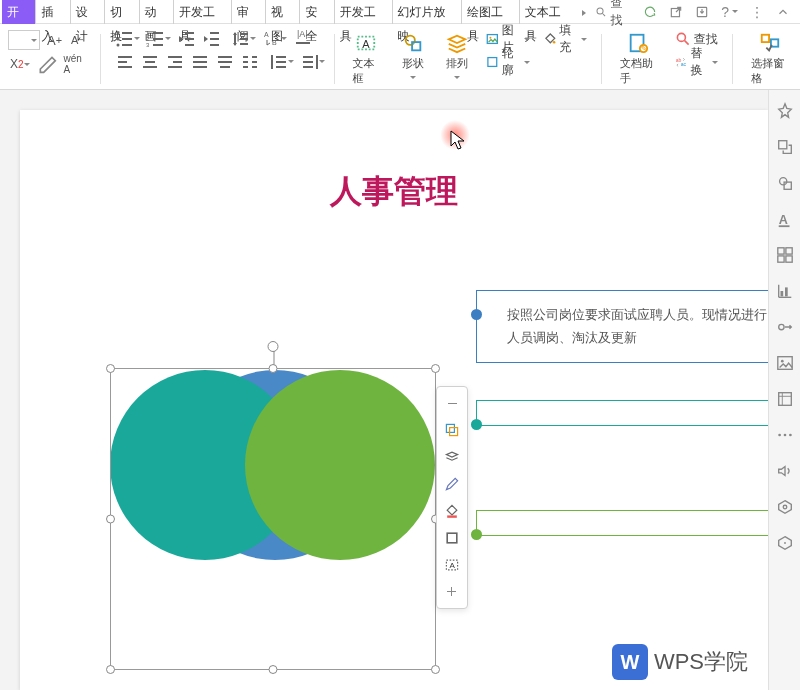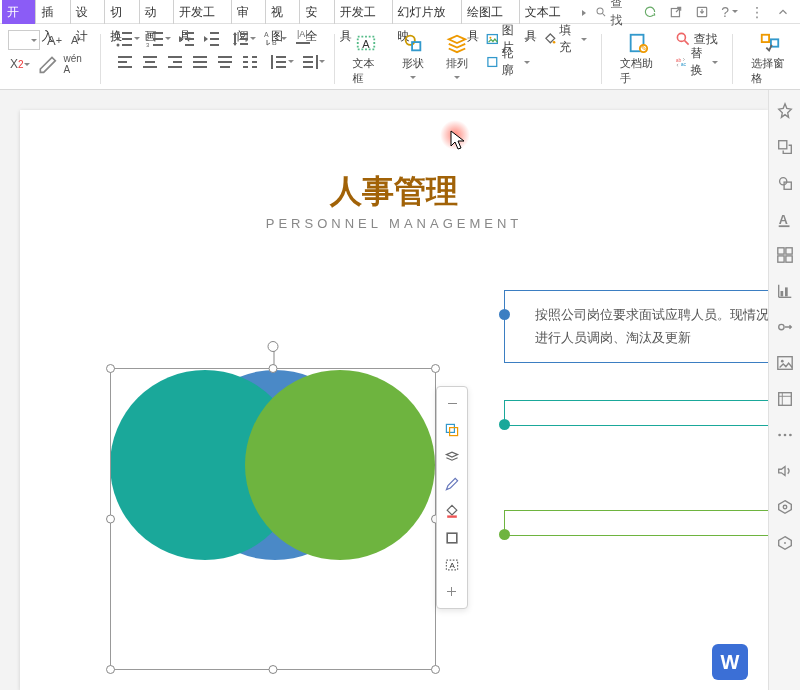--- a/index.html
+++ b/index.html
@@ -19,23 +19,23 @@
 .tb-btn.wide{width:auto;padding:0 2px}
 .big-btn{display:flex;flex-direction:column;align-items:center;justify-content:center;gap:2px;padding:2px 4px;cursor:pointer;font-size:11px;color:#444}
 .big-btn svg{width:22px;height:22px}
 .sep{width:1px;height:50px;background:#e0e0e0;margin:4px 0}
 .pair{display:flex;align-items:center;gap:3px;cursor:pointer;font-size:12px;color:#444;height:18px}
 .pair svg{width:16px;height:16px}
 .caret{width:0;height:0;border:3px solid transparent;border-top-color:#888;margin-top:3px}
 .workspace{position:absolute;top:90px;left:0;right:32px;bottom:0;background:#f3f3f3}
 .slide{position:absolute;left:20px;top:20px;right:0;bottom:0;background:#fff;box-shadow:0 1px 4px rgba(0,0,0,0.15);overflow:hidden}
 .dot-grid{position:absolute;inset:0;background-image:radial-gradient(circle,#ccc 0.5px,transparent 0.5px);background-size:16px 16px;background-position:8px 8px}
-.title-cn{position:absolute;top:60px;left:50%;transform:translateX(-50%);font-size:32px;font-weight:700;color:#a16207}
+.title-cn{position:absolute;top:60px;left:50%;transform:translateX(-50%);font-size:32px;font-weight:700;color:#be185d}
 .title-en{position:absolute;top:106px;left:50%;transform:translateX(-50%);font-size:13px;letter-spacing:4px;color:#888}
-.card{position:absolute;left:484px;right:-20px;padding:12px 16px 12px 30px;font-size:13px;line-height:1.8;color:#555;background:#fff}
+.card{position:absolute;left:456px;right:-20px;padding:12px 16px 12px 30px;font-size:13px;line-height:1.8;color:#555;background:#fff}
 .card.blue{top:180px;border:1px solid #3b7ec2}
 .card.teal{top:290px;border:1px solid #1aa89a}
 .card.green{top:400px;border:1px solid #6eb43f}
 .dot{position:absolute;left:-6px;top:18px;width:11px;height:11px;border-radius:50%}
 .card.blue .dot{background:#3b7ec2}
 .card.teal .dot{background:#1aa89a}
 .card.green .dot{background:#6eb43f}
 .venn{position:absolute;left:90px;top:260px;width:320px;height:320px}
 .circ{position:absolute;width:190px;height:190px;border-radius:50%}
 .c-blue{background:#4a89c7;left:70px;top:0}
@@ -354,21 +354,20 @@
         <path d="M8 17l3 3 3-6" fill="none" stroke="#666" stroke-width="2"></path>
       </svg>
     <span>选择窗格</span>
   </div>
 </div>
 
 <div class="workspace">
   <div class="slide">
     <div class="dot-grid"></div>
     <div class="title-cn">人事管理</div>
-    <div class="title-en">PERSONNEL MANAGEMENT</div>
 
     <div class="card blue"><span class="dot"></span><span>按照公司岗位要求面试应聘人员。现情况进行人员调岗、淘汰及更新</span></div>
     <div class="card teal"><span class="dot"></span></div>
     <div class="card green"><span class="dot"></span></div>
 
     <div class="venn">
       <div class="circ c-blue"></div>
       <div class="circ c-teal"></div>
       <div class="circ c-green"></div>
     </div>
@@ -423,20 +422,21 @@
             <text x="7" y="14" font-size="10" fill="#333">A</text>
           </svg>
         </div>
       <div class="ft-btn">
           <span class="plus"></span>
         </div>
     </div>
 
     <div class="watermark">
       <div class="wm-logo">W</div>
+      <span>WPS学院</span>
     </div>
   </div>
 </div>
 
 <div class="cursor-fx">
   <div class="cursor-glow"></div>
   <svg class="cursor-ptr" width="18" height="22" viewBox="0 0 18 22">
       <path d="M1 1l0 15 4-4 3 7 3-1-3-7 6 0z" fill="#fff" stroke="#000" stroke-width="1"></path>
     </svg>
 </div>

